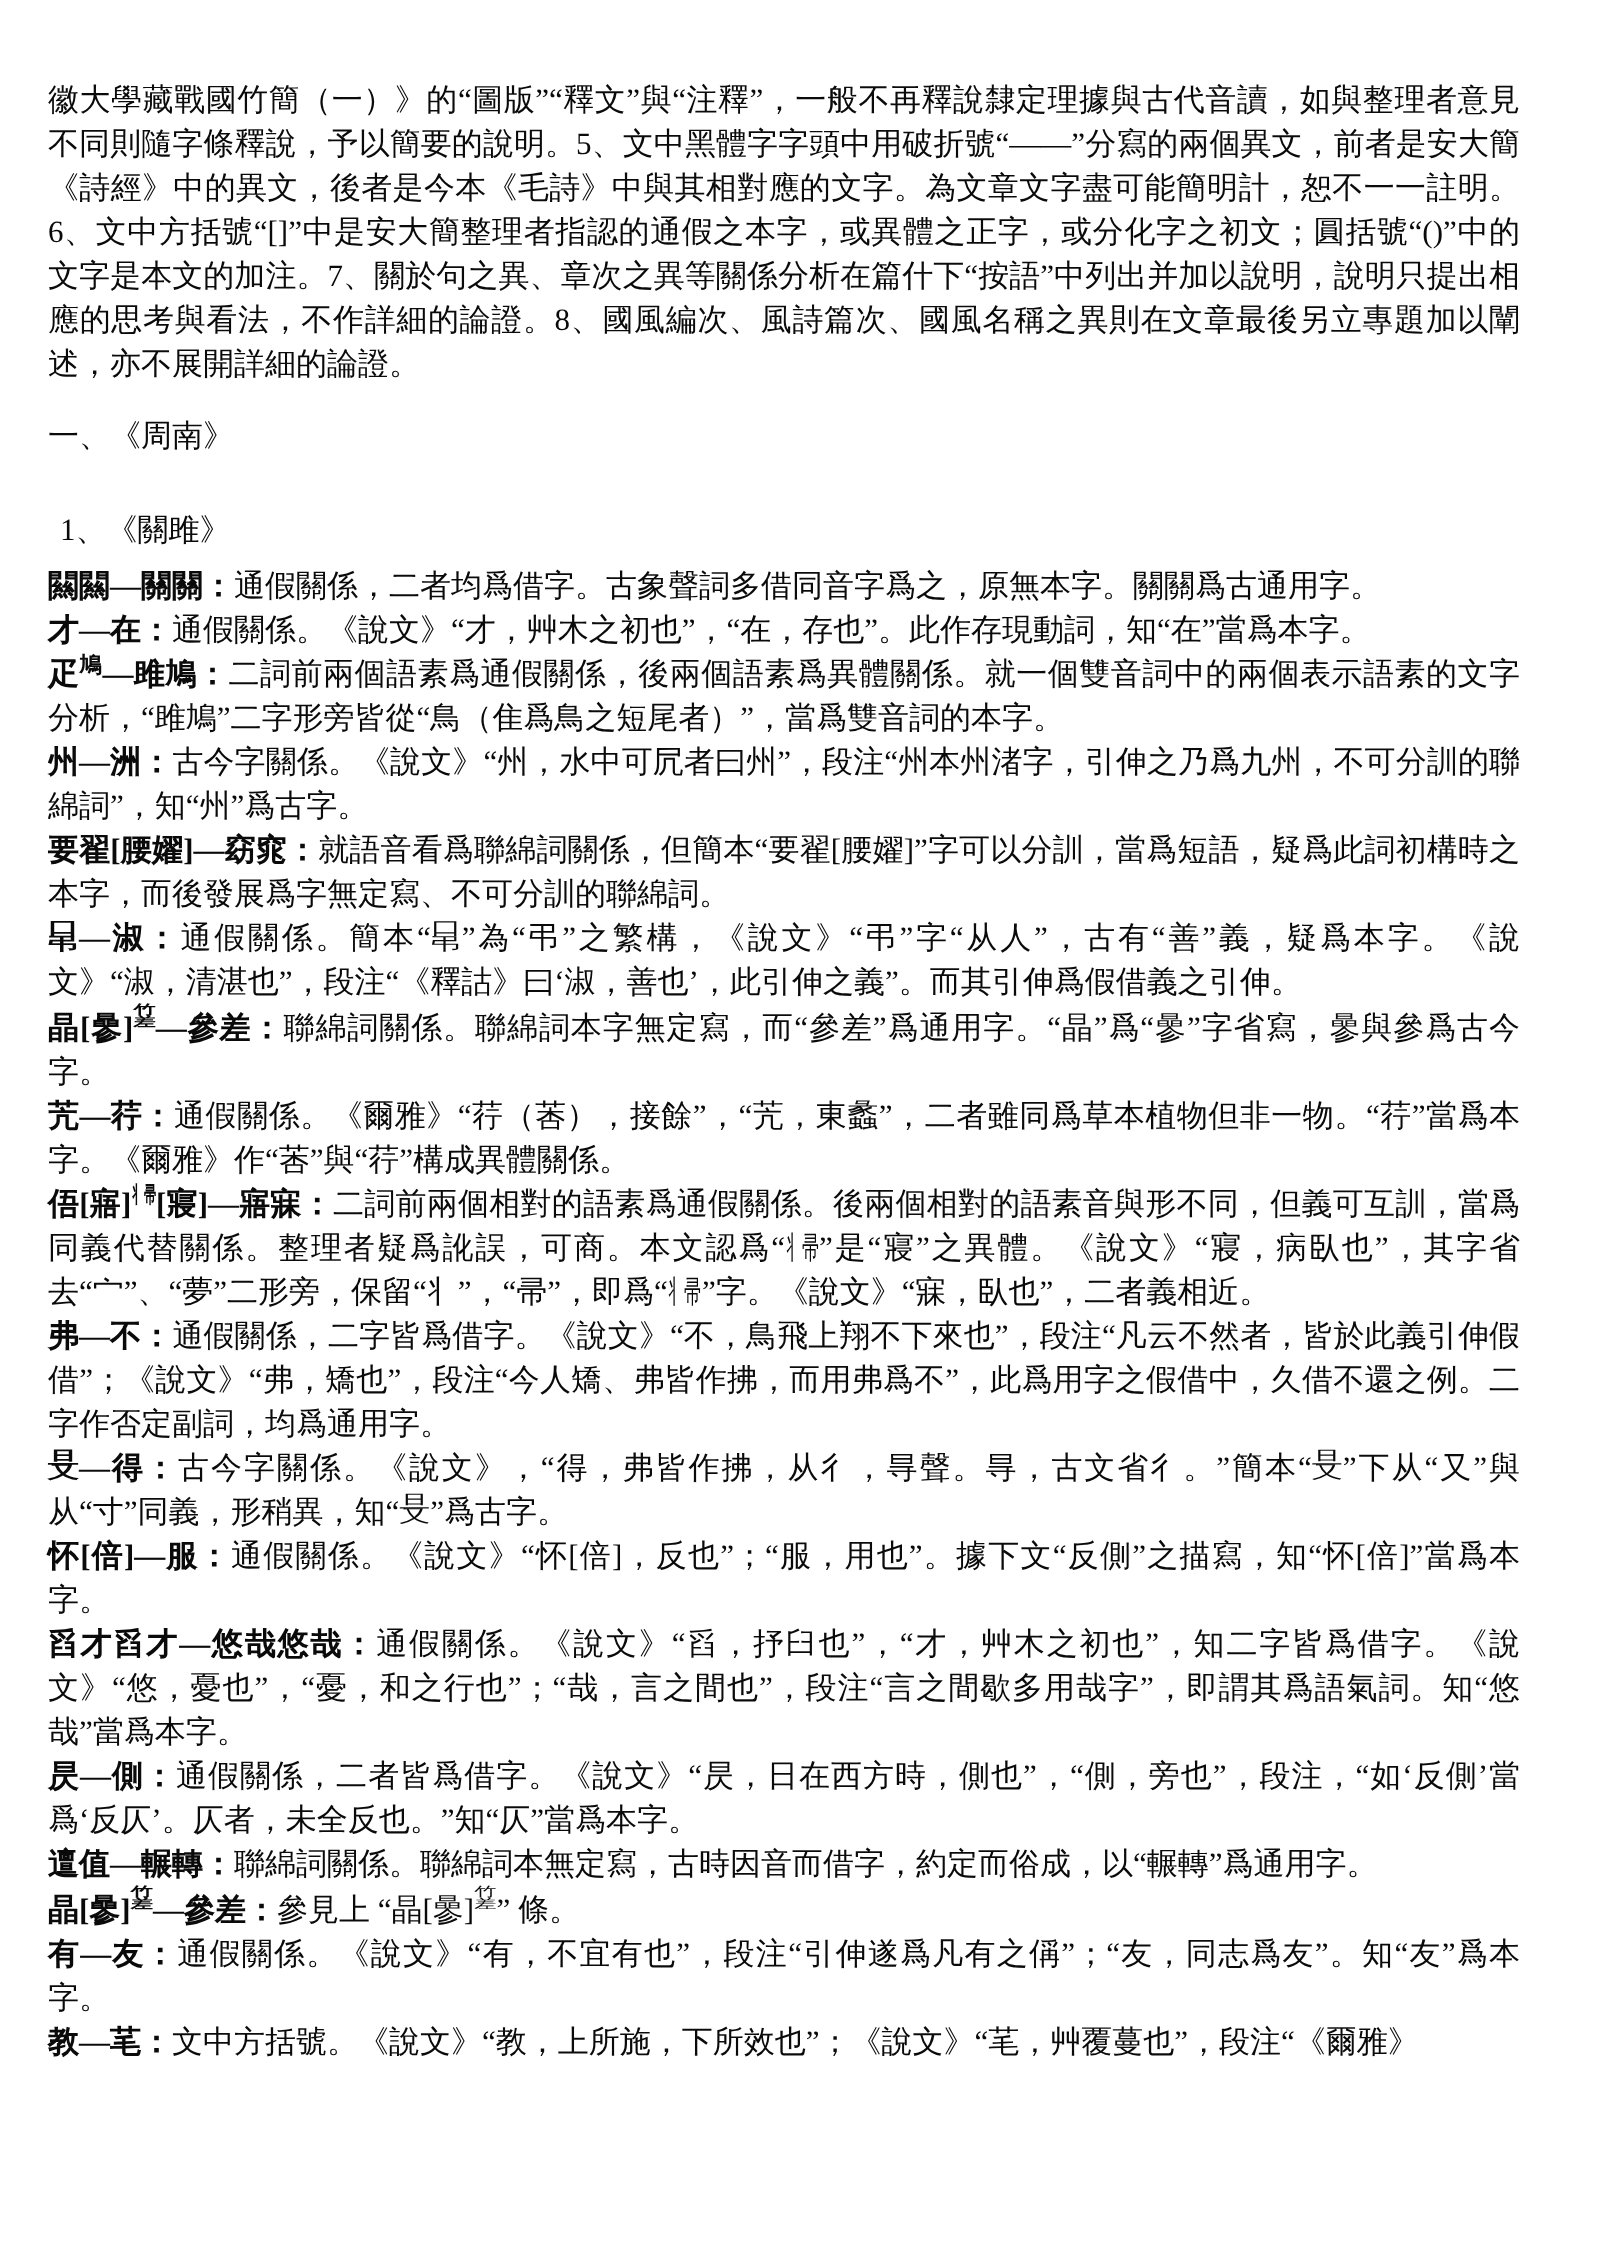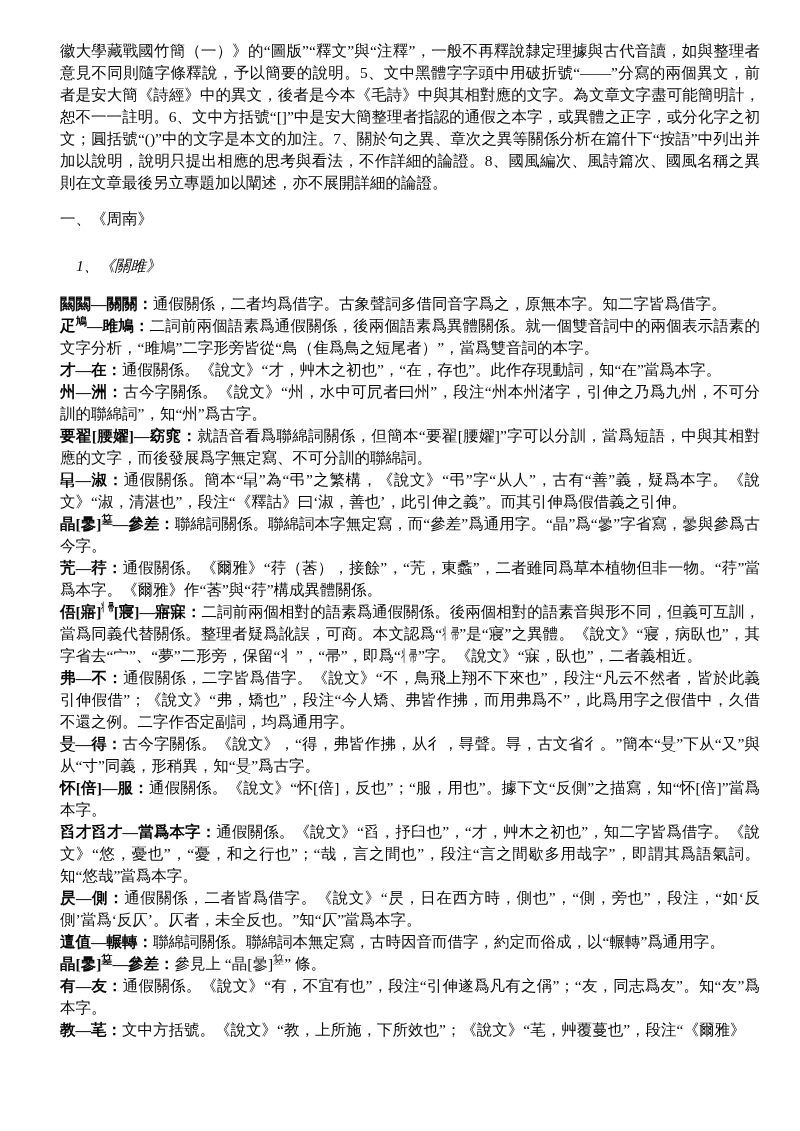--- a/index.html
+++ b/index.html
@@ -1,53 +1,53 @@
 <!DOCTYPE html>
 <html><head>
 <meta charset="utf-8">
 <style>
   html,body{margin:0;padding:0;background:#ffffff;}
   body{width:800px;height:1131px;overflow:hidden;color:#0a0a0a;
        font-family:"Liberation Serif","DejaVu Serif",serif;}
-  .doc{padding:40px 40px 0 60px;font-size:15.5px;line-height:22px;text-align:justify;
+  .doc{padding:40px 40px 0 24px;font-size:15.5px;line-height:22px;text-align:justify;
        text-justify:inter-ideograph;}
   p{margin:0;}
   .intro{margin-bottom:14px;}
   .h-section{margin:0 0 25px 0;}
-  .h-sub{margin:16px;font-style:italic;}
+  .h-sub{margin:6px;}
   .bold{font-weight:bold;font-family:Liberation Serif, serif;}
   sup{font-size:0.72em;line-height:0;vertical-align:super;}
   
   .gh{display:inline-block;white-space:nowrap;}
   .gh>span{display:inline-block;width:0.55em;transform:scaleX(0.55);transform-origin:left center;}
   .gv{display:inline-block;width:1em;height:1em;position:relative;line-height:1;vertical-align:-0.14em;}
   .gv>span{position:absolute;left:0;width:100%;height:1em;text-align:center;transform:scaleY(0.58);}
   .gv>span:first-child{top:-0.24em;}
   .gv>span:last-child{top:0.26em;}
 </style>
 </head>
 <body>
 
 <div class="doc">
   <p class="intro">徽大學藏戰國竹簡（一）》的“圖版”“釋文”與“注釋”，一般不再釋說隸定理據與古代音讀，如與整理者意見不同則隨字條釋說，予以簡要的說明。5、文中黑體字字頭中用破折號“——”分寫的兩個異文，前者是安大簡《詩經》中的異文，後者是今本《毛詩》中與其相對應的文字。為文章文字盡可能簡明計，恕不一一註明。6、文中方括號“[]”中是安大簡整理者指認的通假之本字，或異體之正字，或分化字之初文；圓括號“()”中的文字是本文的加注。7、關於句之異、章次之異等關係分析在篇什下“按語”中列出并加以說明，說明只提出相應的思考與看法，不作詳細的論證。8、國風編次、風詩篇次、國風名稱之異則在文章最後另立專題加以闡述，亦不展開詳細的論證。</p>
   <p class="h-section">一、《周南》</p>
   <p class="h-sub">1、《關雎》</p>
   <div>
-      <p><span class="bold">闗闗—關關：</span><span>通假關係，二者均爲借字。古象聲詞多借同音字爲之，原無本字。知二字皆爲借字。</span></p>
+      <p><span class="bold">闗闗—關關：</span><span>通假關係，二者均爲借字。古象聲詞多借同音字爲之，原無本字。關關爲古通用字。</span></p>
+      <p><span class="bold">才—在：</span><span>通假關係。《說文》“才，艸木之初也”，“在，存也”。此作存現動詞，知“在”當爲本字。</span></p>
       <p><span class="bold">疋</span><sup><span class="bold">鳩</span></sup><span class="bold">—雎鳩：</span><span>二詞前兩個語素爲通假關係，後兩個語素爲異體關係。就一個雙音詞中的兩個表示語素的文字分析，“雎鳩”二字形旁皆從“鳥（隹爲鳥之短尾者）”，當爲雙音詞的本字。</span></p>
-      <p><span class="bold">才—在：</span><span>通假關係。《說文》“才，艸木之初也”，“在，存也”。此作存現動詞，知“在”當爲本字。</span></p>
       <p><span class="bold">州—洲：</span><span>古今字關係。《說文》“州，水中可凥者曰州”，段注“州本州渚字，引伸之乃爲九州，不可分訓的聯綿詞”，知“州”爲古字。</span></p>
-      <p><span class="bold">要翟[腰嬥]—窈窕：</span><span>就語音看爲聯綿詞關係，但簡本“要翟[腰嬥]”字可以分訓，當爲短語，中與其相對應的文字，而後發展爲字無定寫、不可分訓的聯綿詞。</span></p>
+      <p><span class="bold">要翟[腰嬥]—窈窕：</span><span>就語音看爲聯綿詞關係，但簡本“要翟[腰嬥]”字可以分訓，當爲短語，疑爲此詞初構時之本字，而後發展爲字無定寫、不可分訓的聯綿詞。</span></p>
       <p><span class="gv bold"><span>口</span><span>弔</span></span><span class="bold">—淑：</span><span>通假關係。簡本“</span><span class="gv"><span>口</span><span>弔</span></span><span>”為“弔”之繁構，《說文》“弔”字“从人”，古有“善”義，疑爲本字。《說文》“淑，清湛也”，段注“《釋詁》曰‘淑，善也’，此引伸之義”。而其引伸爲假借義之引伸。</span></p>
       <p><span class="bold">晶[曑]</span><sup><span class="gv bold"><span>竹</span><span>差</span></span></sup><span class="bold">—參差：</span><span>聯綿詞關係。聯綿詞本字無定寫，而“參差”爲通用字。“晶”爲“曑”字省寫，曑與參爲古今字。</span></p>
       <p><span class="bold">苀—荇：</span><span>通假關係。《爾雅》“荇（莕），接餘”，“苀，東蠡”，二者雖同爲草本植物但非一物。“荇”當爲本字。《爾雅》作“莕”與“荇”構成異體關係。</span></p>
       <p><span class="bold">俉[寤]</span><sup><span class="gh bold"><span>丬</span><span>帚</span></span></sup><span class="bold">[寢]—寤寐：</span><span>二詞前兩個相對的語素爲通假關係。後兩個相對的語素音與形不同，但義可互訓，當爲同義代替關係。整理者疑爲訛誤，可商。本文認爲“</span><span class="gh"><span>丬</span><span>帚</span></span><span>”是“寢”之異體。《說文》“寢，病臥也”，其字省去“宀”、“夢”二形旁，保留“丬”，“帚”，即爲“</span><span class="gh"><span>丬</span><span>帚</span></span><span>”字。《說文》“寐，臥也”，二者義相近。</span></p>
       <p><span class="bold">弗—不：</span><span>通假關係，二字皆爲借字。《說文》“不，鳥飛上翔不下來也”，段注“凡云不然者，皆於此義引伸假借”；《說文》“弗，矯也”，段注“今人矯、弗皆作拂，而用弗爲不”，此爲用字之假借中，久借不還之例。二字作否定副詞，均爲通用字。</span></p>
       <p><span class="gv bold"><span>旦</span><span>又</span></span><span class="bold">—得：</span><span>古今字關係。《說文》，“得，弗皆作拂，从彳，㝵聲。㝵，古文省彳。”簡本“</span><span class="gv"><span>旦</span><span>又</span></span><span>”下从“又”與从“寸”同義，形稍異，知“</span><span class="gv"><span>旦</span><span>又</span></span><span>”爲古字。</span></p>
       <p><span class="bold">怀[倍]—服：</span><span>通假關係。《說文》“怀[倍]，反也”；“服，用也”。據下文“反側”之描寫，知“怀[倍]”當爲本字。</span></p>
-      <p><span class="bold">舀才舀才—當爲本字：</span><span>通假關係。《說文》“舀，抒臼也”，“才，艸木之初也”，知二字皆爲借字。《說文》“悠，憂也”，“憂，和之行也”；“哉，言之間也”，段注“言之間歇多用哉字”，即謂其爲語氣詞。知“悠哉”當爲本字。</span></p>
+      <p><span class="bold">舀才舀才—悠哉悠哉：</span><span>通假關係。《說文》“舀，抒臼也”，“才，艸木之初也”，知二字皆爲借字。《說文》“悠，憂也”，“憂，和之行也”；“哉，言之間也”，段注“言之間歇多用哉字”，即謂其爲語氣詞。知“悠哉”當爲本字。</span></p>
       <p><span class="bold">昃—側：</span><span>通假關係，二者皆爲借字。《說文》“昃，日在西方時，側也”，“側，旁也”，段注，“如‘反側’當爲‘反仄’。仄者，未全反也。”知“仄”當爲本字。</span></p>
       <p><span class="bold">邅值—輾轉：</span><span>聯綿詞關係。聯綿詞本無定寫，古時因音而借字，約定而俗成，以“輾轉”爲通用字。</span></p>
       <p><span class="bold">晶[曑]</span><sup><span class="gv bold"><span>竹</span><span>差</span></span></sup><span class="bold">—參差：</span><span>參見上 “晶[曑]</span><sup><span class="gv"><span>竹</span><span>差</span></span></sup><span>” 條。</span></p>
       <p><span class="bold">有—友：</span><span>通假關係。《說文》“有，不宜有也”，段注“引伸遂爲凡有之偁”；“友，同志爲友”。知“友”爲本字。</span></p>
       <p><span class="bold">教—芼：</span><span>文中方括號。《說文》“教，上所施，下所效也”；《說文》“芼，艸覆蔓也”，段注“《爾雅》</span></p>
     </div>
 </div>
 
 </body></html>

